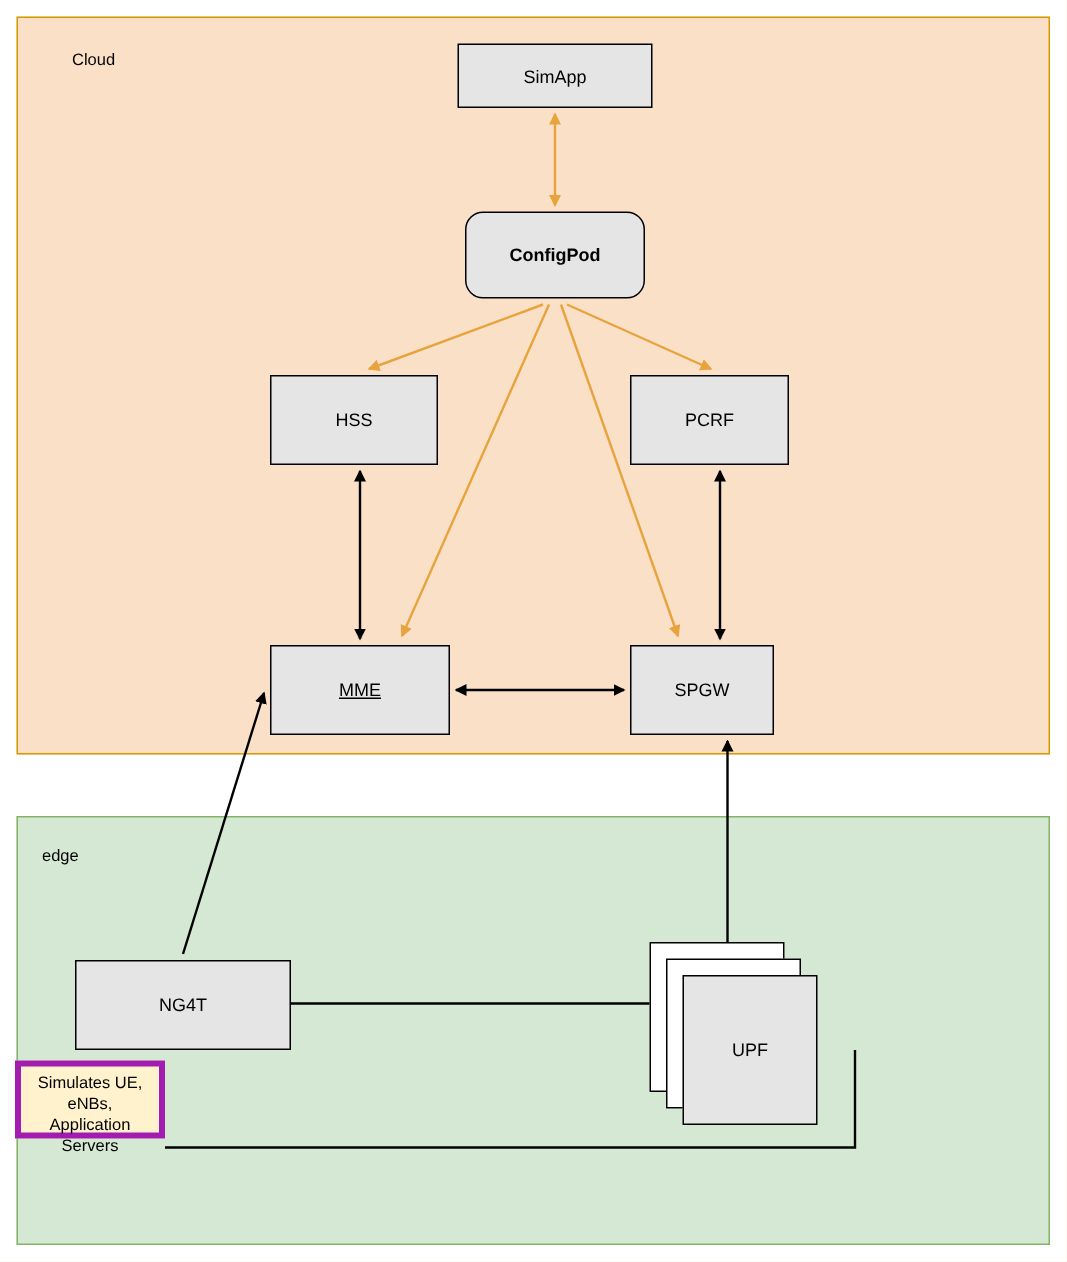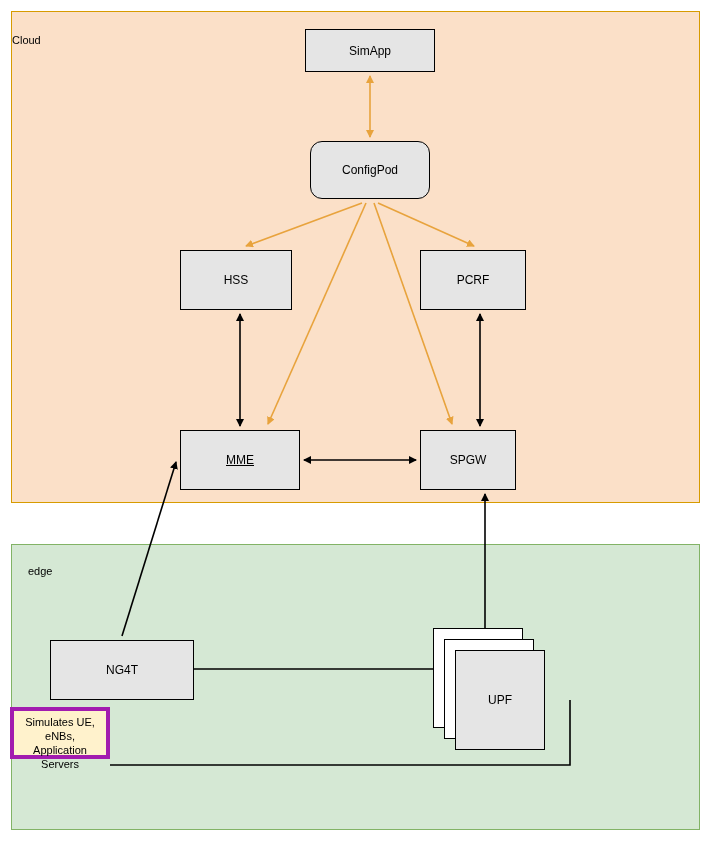--- a/index.html
+++ b/index.html
@@ -34,20 +34,21 @@
     border: 1px solid #000000;
     display: flex;
     align-items: center;
     justify-content: center;
     font-size: 12px;
     color: #000000;
     text-align: right;
   }
   .node.rounded {
     border-radius: 12px;
+    font-weight: bold;
   }
   .note {
     position: absolute;
     box-sizing: border-box;
     background: #fff2cc;
     border: 4px solid #a21caf;
     font-size: 11px;
     color: #000000;
     padding: 4px 6px;
     line-height: 14px;
@@ -67,21 +68,21 @@
     height: 841px;
     pointer-events: none;
   }
 </style>
 </head>
 <body>
 
 <div id="canvas">
 
   <div class="zone" style="left:11px; top:11px; width:689px; height:492px; background:#fbe0c8; border:1px solid #d79b00;"></div>
-  <div class="zone-label" style="left:12px; top:34px;">Cloud</div>
+  <div class="zone-label" style="left:48px; top:34px;">Cloud</div>
 
   <div class="zone" style="left:11px; top:544px; width:689px; height:286px; background:#d5e8d4; border:1px solid #82b366;"></div>
   <div class="zone-label" style="left:28px; top:565px;">edge</div>
 
   <svg class="edges" viewBox="0 0 711 841">
     <defs>
       <marker id="arrow-orange" markerWidth="10" markerHeight="10" refX="7" refY="4" orient="auto" markerUnits="userSpaceOnUse">
         <path d="M0,0 L8,4 L0,8 z" fill="#e8a33d"></path>
       </marker>
       <marker id="arrow-orange-start" markerWidth="10" markerHeight="10" refX="1" refY="4" orient="auto" markerUnits="userSpaceOnUse">

